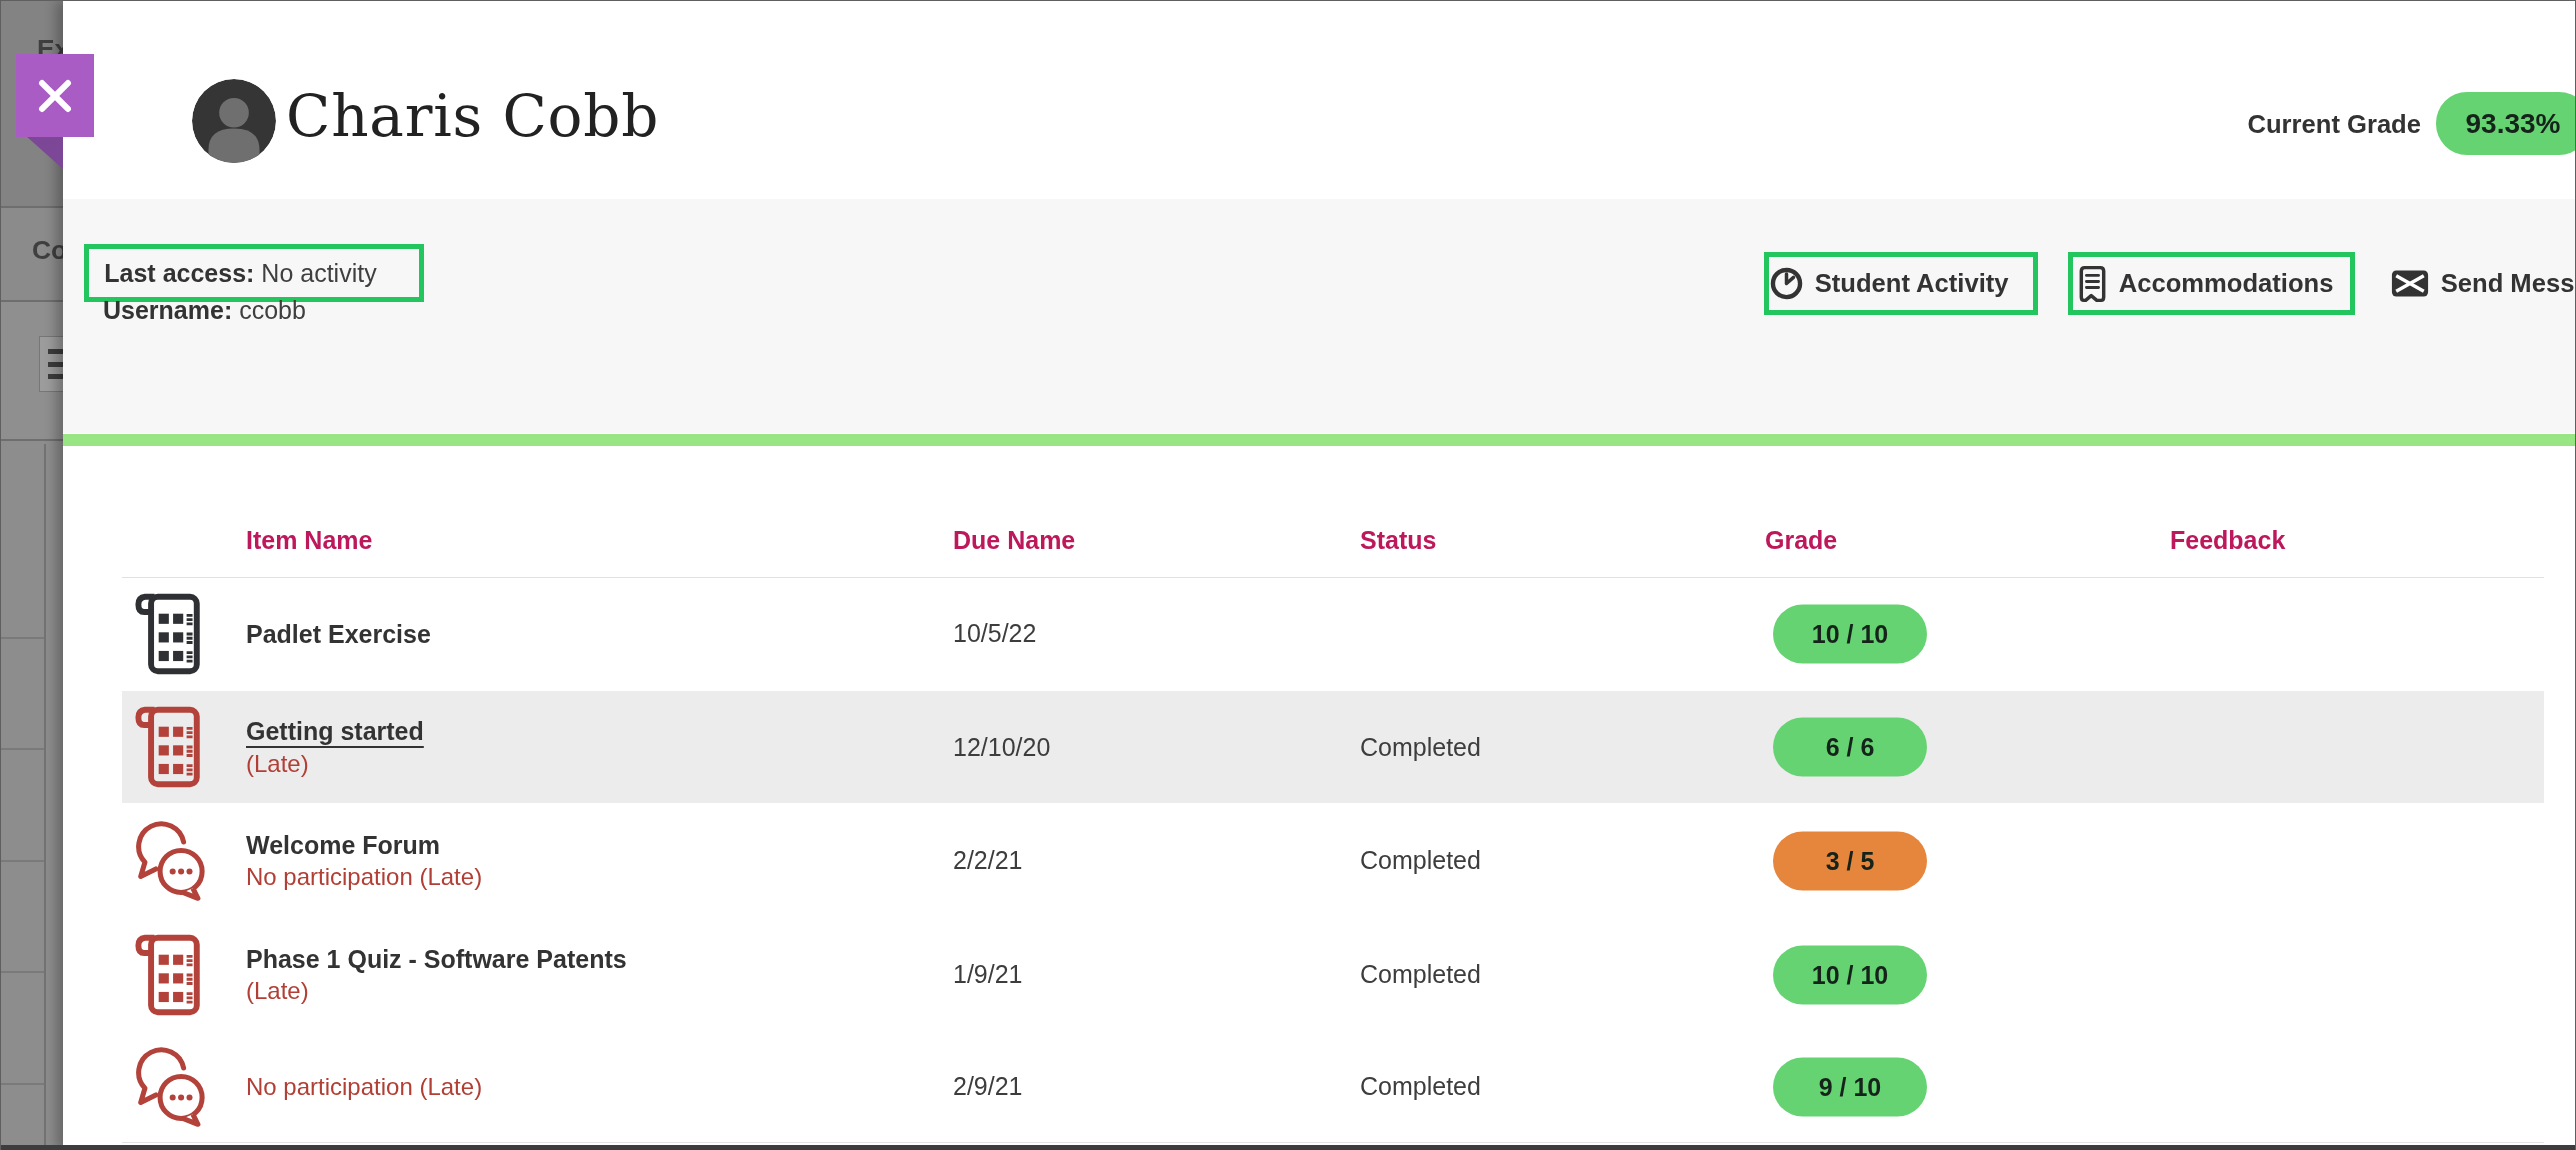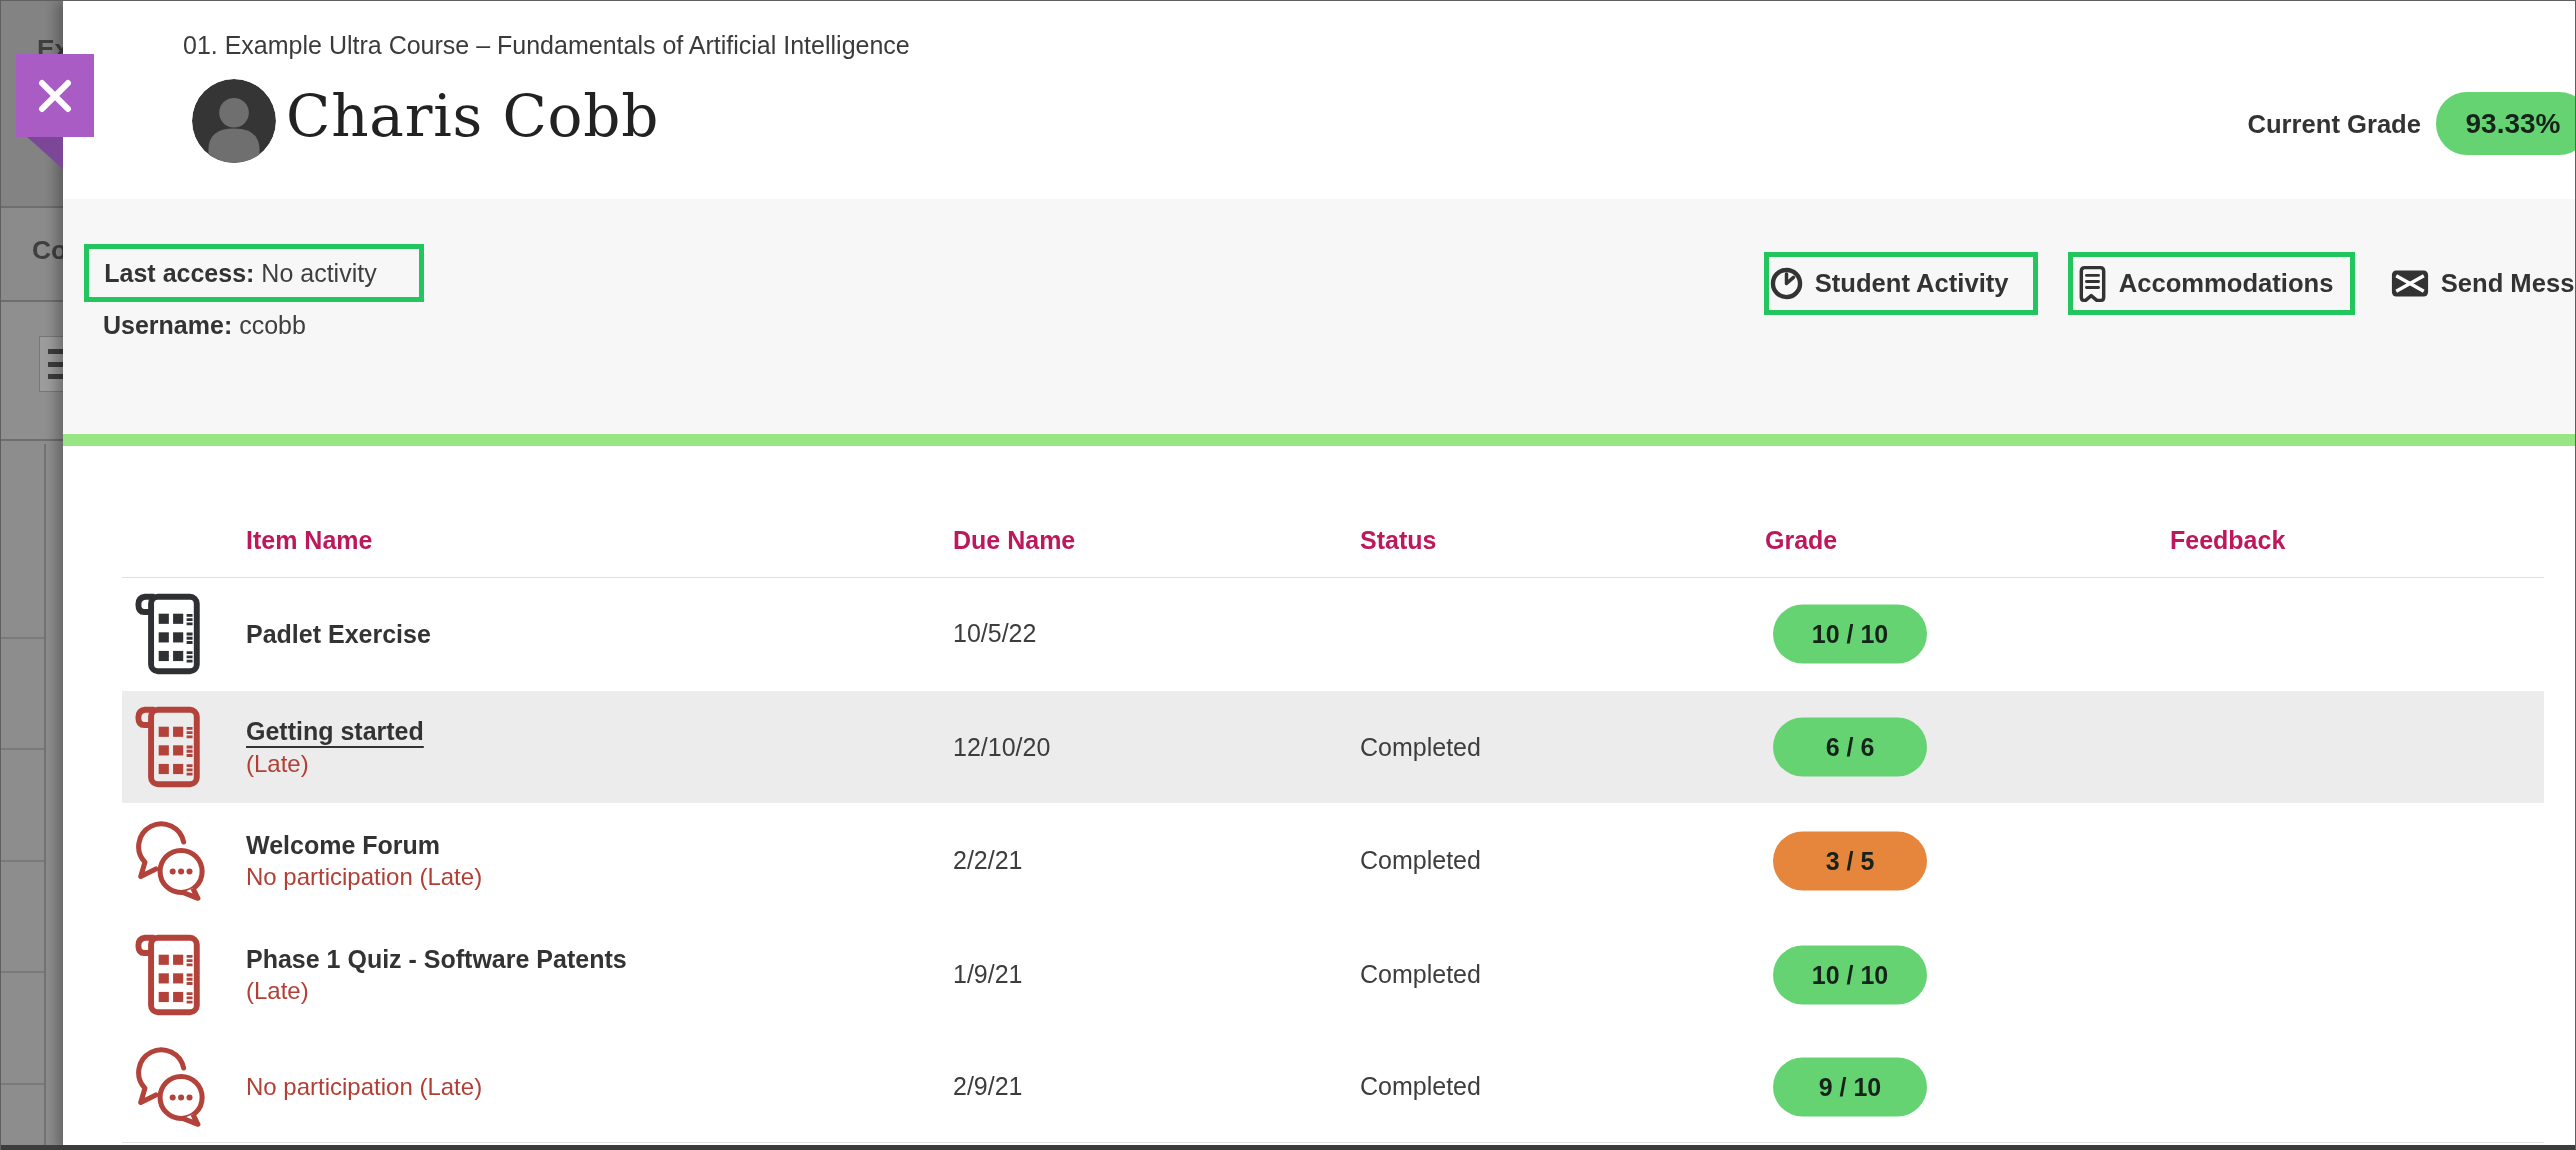--- a/index.html
+++ b/index.html
@@ -41,21 +41,21 @@
               font-size:28px;font-weight:bold;color:#15231a;}
 
   
   .info{position:absolute;left:0;top:198px;right:0;height:234px;background:#f7f7f7;}
   .green-bar{position:absolute;left:0;top:433px;right:0;height:12.4px;background:#97e583;}
   .hl-box{border:5px solid #22c55e;box-sizing:border-box;}
   .last-access-box{position:absolute;left:20.6px;top:45px;width:340px;height:58px;
                    display:flex;align-items:center;padding-left:15.7px;}
   .info-line{font-size:25px;color:#3f3f3f;white-space:nowrap;}
   .info-line b{color:#333;}
-  .line-username{position:absolute;left:40px;top:112px;}
+  .line-username{position:absolute;left:40px;top:97px;}
   .line-pronouns{position:absolute;left:40px;top:165px;display:flex;align-items:center;gap:11.6px;}
   .vsep{display:inline-block;width:1.7px;height:30px;background:#9a9a9a;margin:0 11.6px;}
   .spk{width:31px;height:26.4px;margin-left:5px;}
 
   
   .actions{position:absolute;top:251px;left:0;right:0;height:63px;}
   .act-btn{position:absolute;height:63px;display:flex;align-items:center;gap:10.7px;
            font-size:25.6px;font-weight:600;color:#333;box-sizing:border-box;cursor:pointer;}
   .act-activity{left:1701px;width:274px;}
   .act-accom{left:2005px;width:287px;padding-left:4px;}
@@ -109,21 +109,20 @@
     <div class="bd-vline"></div>
     <div class="bd-tick" style="top:636px"></div>
     <div class="bd-tick" style="top:747px"></div>
     <div class="bd-tick" style="top:859px"></div>
     <div class="bd-tick" style="top:970px"></div>
     <div class="bd-tick" style="top:1082px"></div>
   </div>
 
   <div class="panel">
 
-    <div class="course-title">01. Example Ultra Course – Fundamentals of Artificial Intelligence</div>
 
     <svg class="avatar" viewBox="0 0 102 102">
       <clipPath id="avc">
           <circle cx="51" cy="51" r="51"></circle>
         </clipPath>
       <g clip-path="url(#avc)">
         <circle cx="51" cy="51" r="51" fill="#353535"></circle>
         <circle cx="51" cy="41" r="18" fill="#6f6f6f"></circle>
         <path d="M20 86 Q20 60 51 60 Q82 60 82 86 L82 102 L20 102 Z" fill="#6f6f6f"></path>
       </g>

